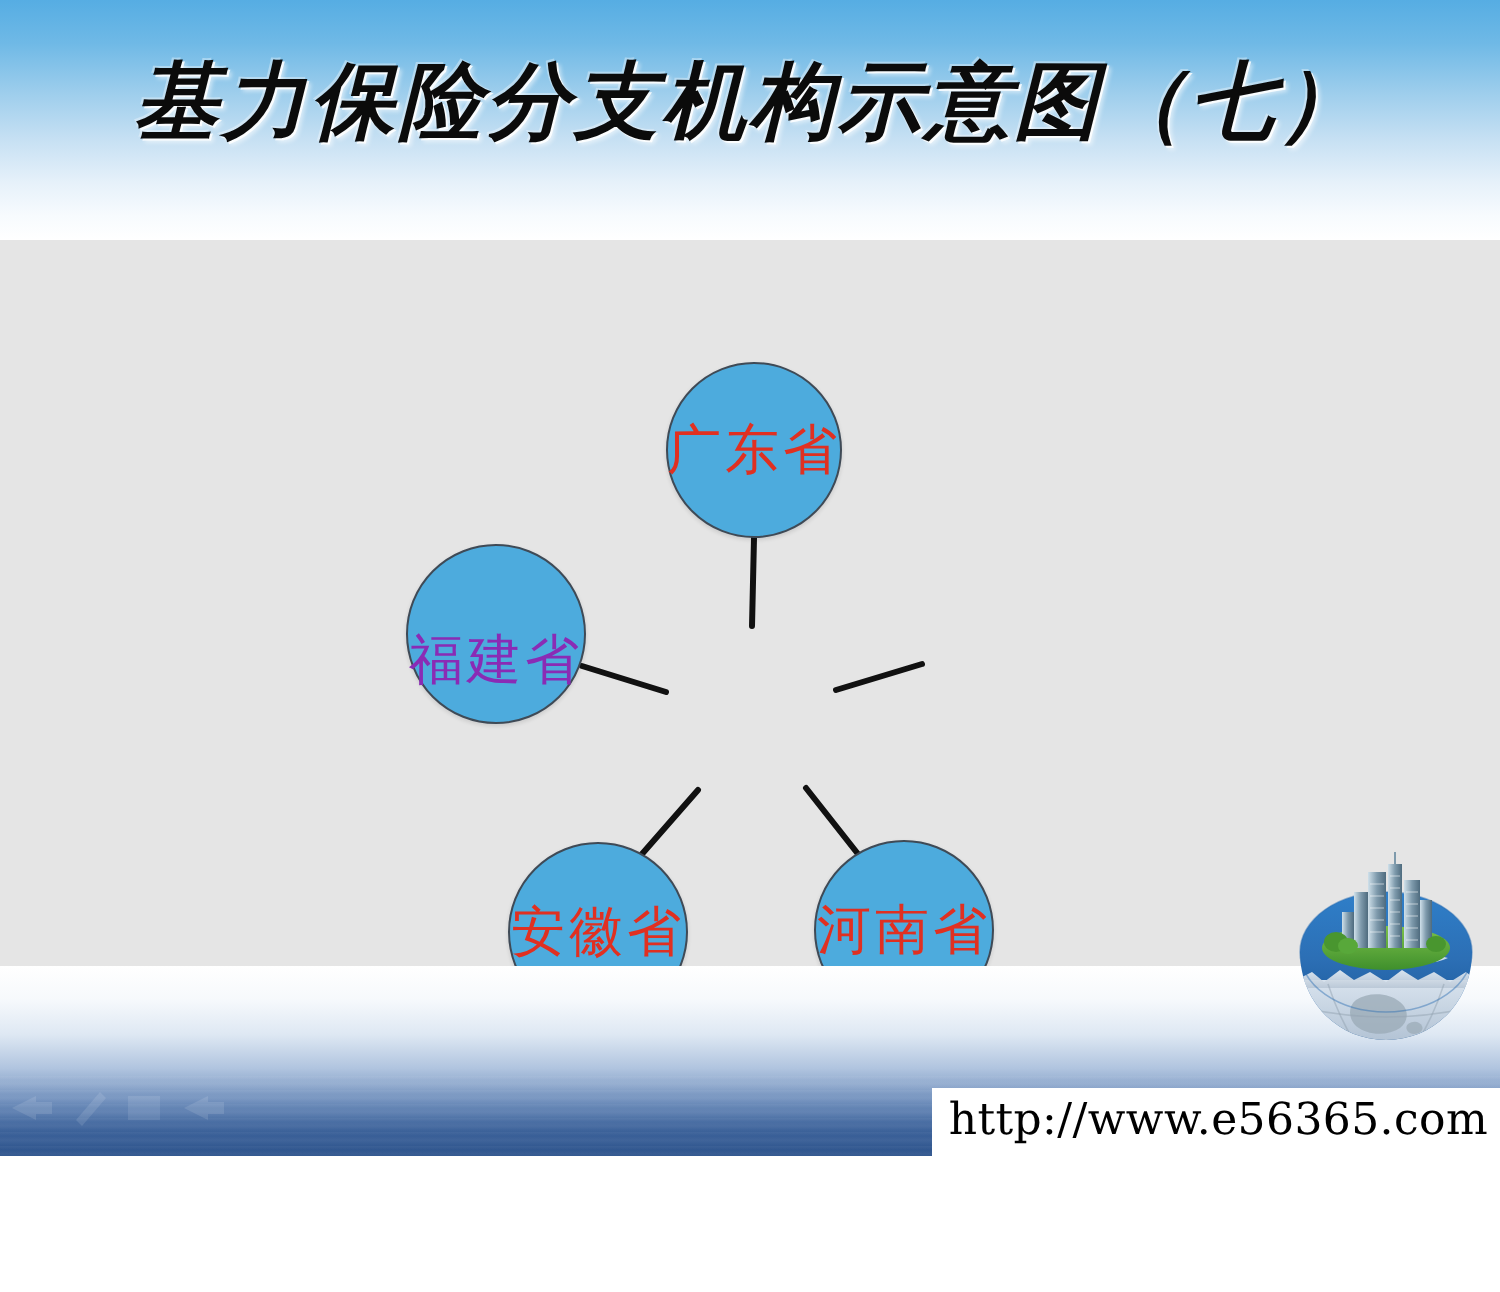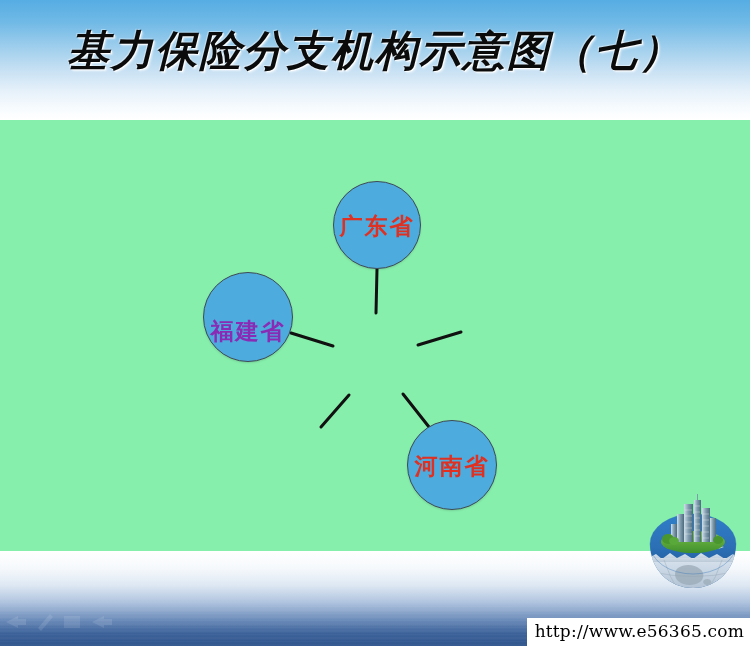--- a/index.html
+++ b/index.html
@@ -7,23 +7,23 @@
     margin: 0;
     padding: 0;
     background: #ffffff;
   }
   body {
     font-family: "DejaVu Sans", "Liberation Sans", sans-serif;
   }
   .slide {
     position: relative;
     width: 750px;
-    height: 646px;
+    height: 578px;
     overflow: hidden;
-    background: #86efac;
+    background: #e5e5e5;
   }
 
   
   .sky-band {
     position: absolute;
     left: 0;
     top: 0;
     width: 750px;
     height: 120px;
     background: linear-gradient(to bottom,
@@ -116,22 +116,22 @@
     background: #4dabdd;
     border: 1.6px solid #3f4a56;
     box-sizing: border-box;
     display: flex;
     align-items: center;
     justify-content: center;
     box-shadow: 0 1px 2px rgba(0,0,0,.12);
   }
   .node-label {
     font-family: "DejaVu Serif", "Liberation Serif", serif;
-    font-size: 23px;
-    font-weight: bold;
+    font-size: 27px;
+    font-weight: normal;
     letter-spacing: 2px;
     white-space: nowrap;
     line-height: 1;
     text-align: center;
   }
   .node-center .node-label { color: #101010; }
   .lbl-red    { color: #e03021; }
   .lbl-purple { color: #8a2bb5; margin-top: 27px; }
 
   
@@ -144,21 +144,21 @@
   }
 
   
   .watermark {
     position: absolute;
     right: 0px;
     bottom: 0px;
     background: #ffffff;
     padding: 3px 6px 4px 8px;
     font-family: "DejaVu Serif", "Liberation Serif", serif;
-    font-size: 17px;
+    font-size: 22px;
     color: #000000;
     letter-spacing: .2px;
     line-height: 1.25;
     white-space: nowrap;
   }
 </style>
 </head>
 <body>
 
 <div class="slide">
@@ -185,20 +185,23 @@
     <div class="node" style="left:333px; top:181px; width:88px; height:88px;">
       <span class="node-label lbl-red">广东省</span>
     </div>
 
     <div class="node" style="left:203px; top:272px; width:90px; height:90px;">
       <span class="node-label lbl-purple">福建省</span>
     </div>
 
 
 
+    <div class="node" style="left:254px; top:421px; width:90px; height:90px;">
+      <span class="node-label lbl-red">安徽省</span>
+    </div>
 
     <div class="node" style="left:407px; top:420px; width:90px; height:90px;">
       <span class="node-label lbl-red">河南省</span>
     </div>
 
   </div>
 
   <div class="sea-band"></div>
   <div class="sea-sheen"></div>
   <svg class="sea-ghosts" viewBox="0 0 125 26">

